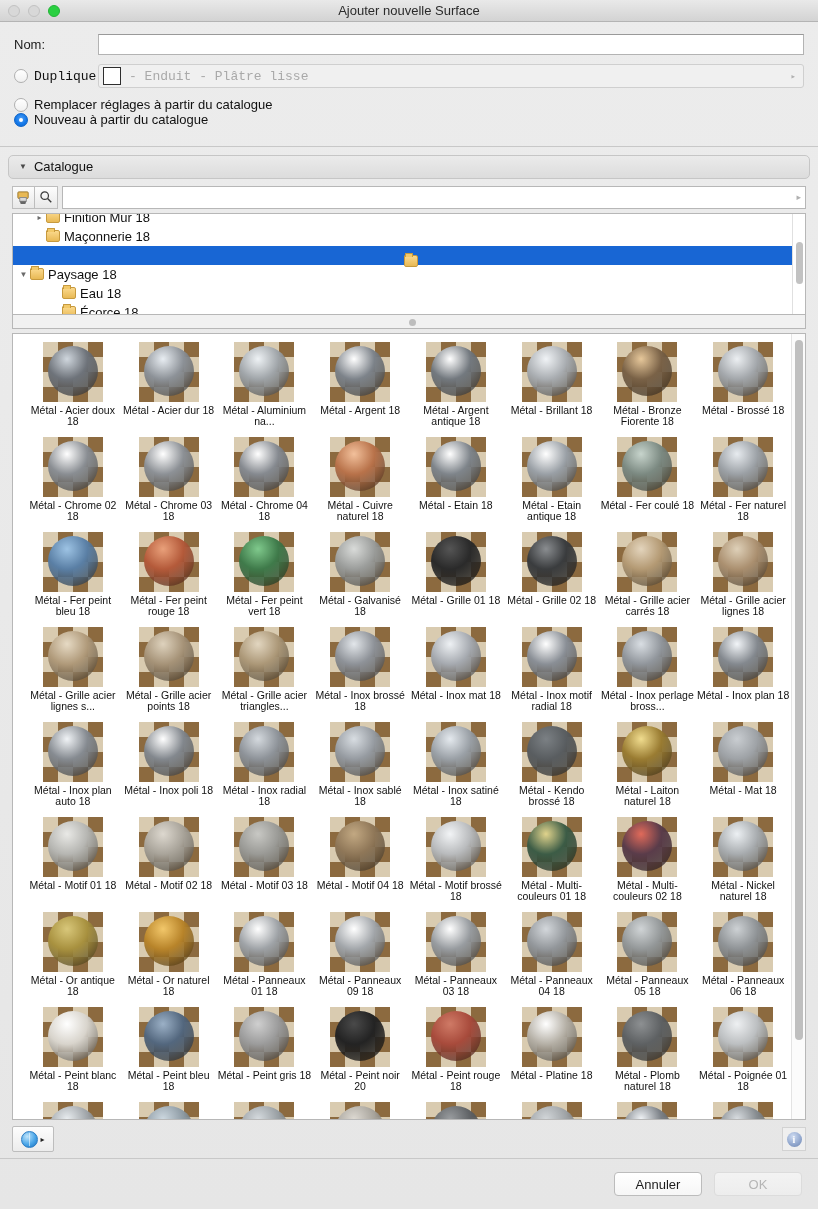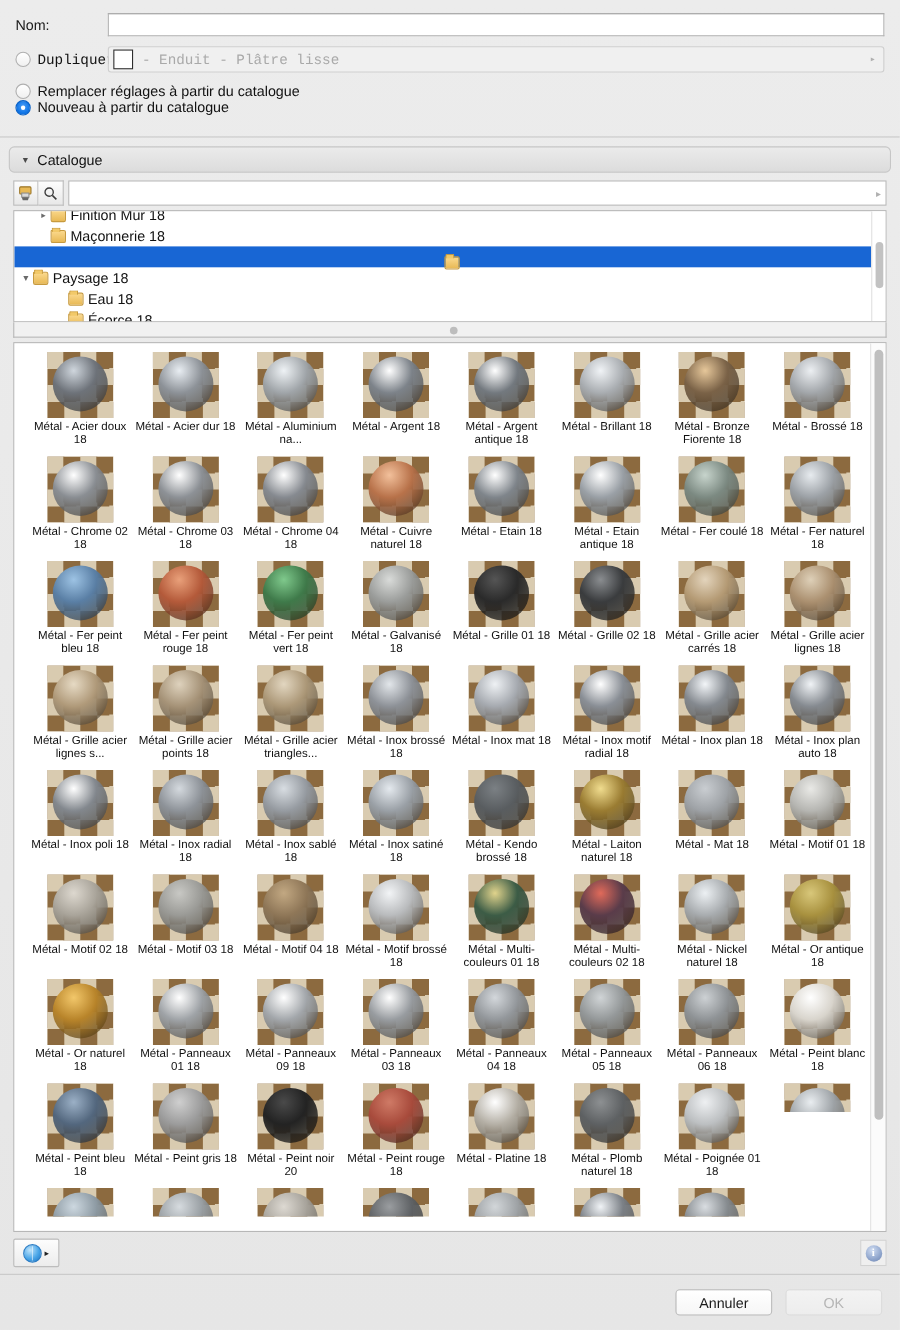--- a/index.html
+++ b/index.html
@@ -304,20 +304,28 @@
   #ok-btn {
     background: linear-gradient(#f3f3f3, #ededed);
     border: 1px solid #dcdcdc; color: #b5b5b5;
   }
 </style>
 </head>
 <body>
 
 <div id="window">
 
+  <div id="titlebar">
+    <div id="traffic">
+      <div class="tl dis"></div>
+      <div class="tl dis"></div>
+      <div class="tl green"></div>
+    </div>
+    <div id="title">Ajouter nouvelle Surface</div>
+  </div>
 
   <div id="topform">
 
     <div class="row">
       <div class="lbl" id="nom-label">Nom:</div>
       <input id="nom-input" type="text" placeholder="" style="">
     </div>
 
     <div class="row" id="dup-row">
       <div id="dup-left">
@@ -587,20 +595,26 @@
           <div class="cap">Métal - Inox mat 18</div>
         </div>
         <div class="cell">
           <div class="thumb">
             <div class="ball" style="background: radial-gradient(circle at 38% 26%, rgb(255, 255, 255) 0%, rgb(138, 143, 150) 42%, rgba(0, 0, 0, 0.55) 100%);"></div>
           </div>
           <div class="cap">Métal - Inox motif radial 18</div>
         </div>
         <div class="cell">
           <div class="thumb">
+            <div class="ball" style="background: radial-gradient(circle at 38% 26%, rgb(217, 222, 227) 0%, rgb(145, 150, 156) 42%, rgba(0, 0, 0, 0.55) 100%);"></div>
+          </div>
+          <div class="cap">Métal - Inox perlage bross...</div>
+        </div>
+        <div class="cell">
+          <div class="thumb">
             <div class="ball" style="background: radial-gradient(circle at 38% 26%, rgb(242, 245, 248) 0%, rgb(132, 137, 143) 42%, rgba(0, 0, 0, 0.55) 100%);"></div>
           </div>
           <div class="cap">Métal - Inox plan 18</div>
         </div>
         <div class="cell">
           <div class="thumb">
             <div class="ball" style="background: radial-gradient(circle at 38% 26%, rgb(240, 243, 246) 0%, rgb(134, 139, 145) 42%, rgba(0, 0, 0, 0.55) 100%);"></div>
           </div>
           <div class="cap">Métal - Inox plan auto 18</div>
         </div>

